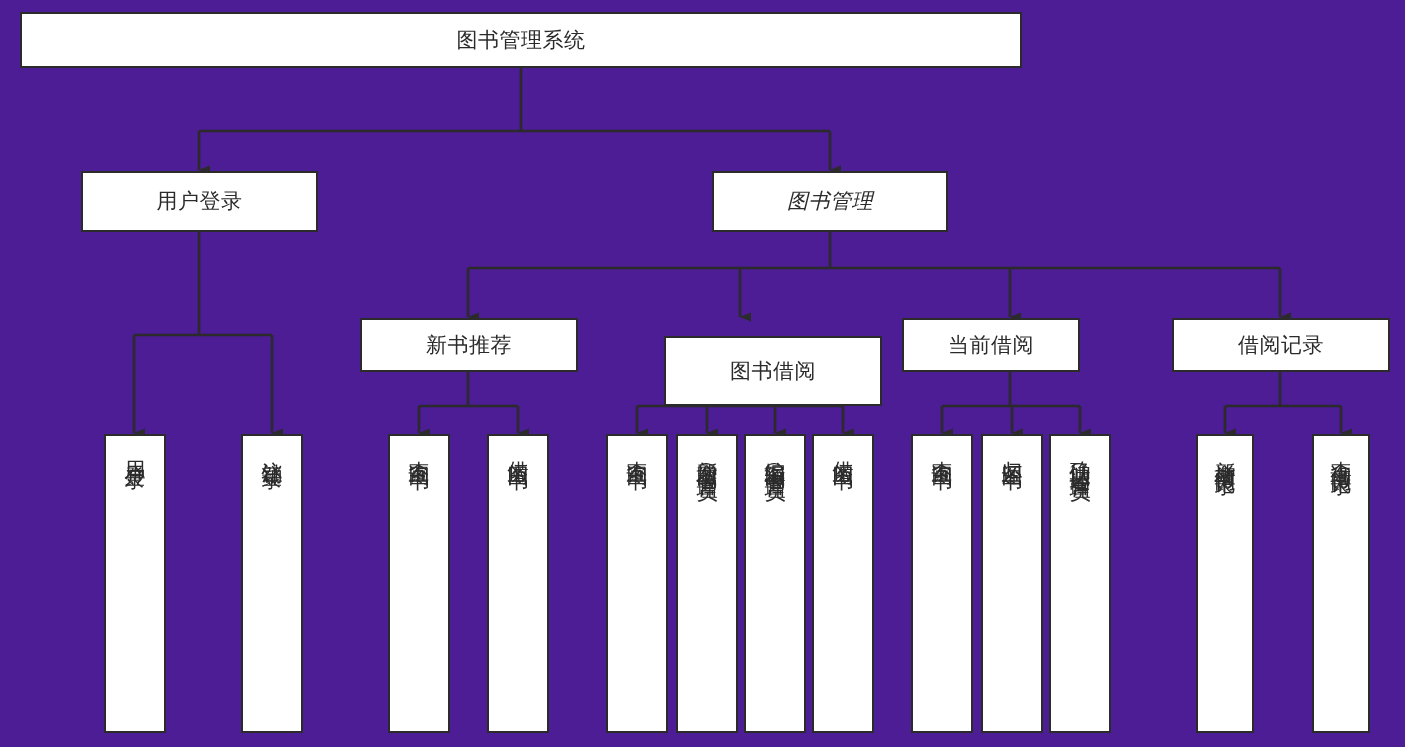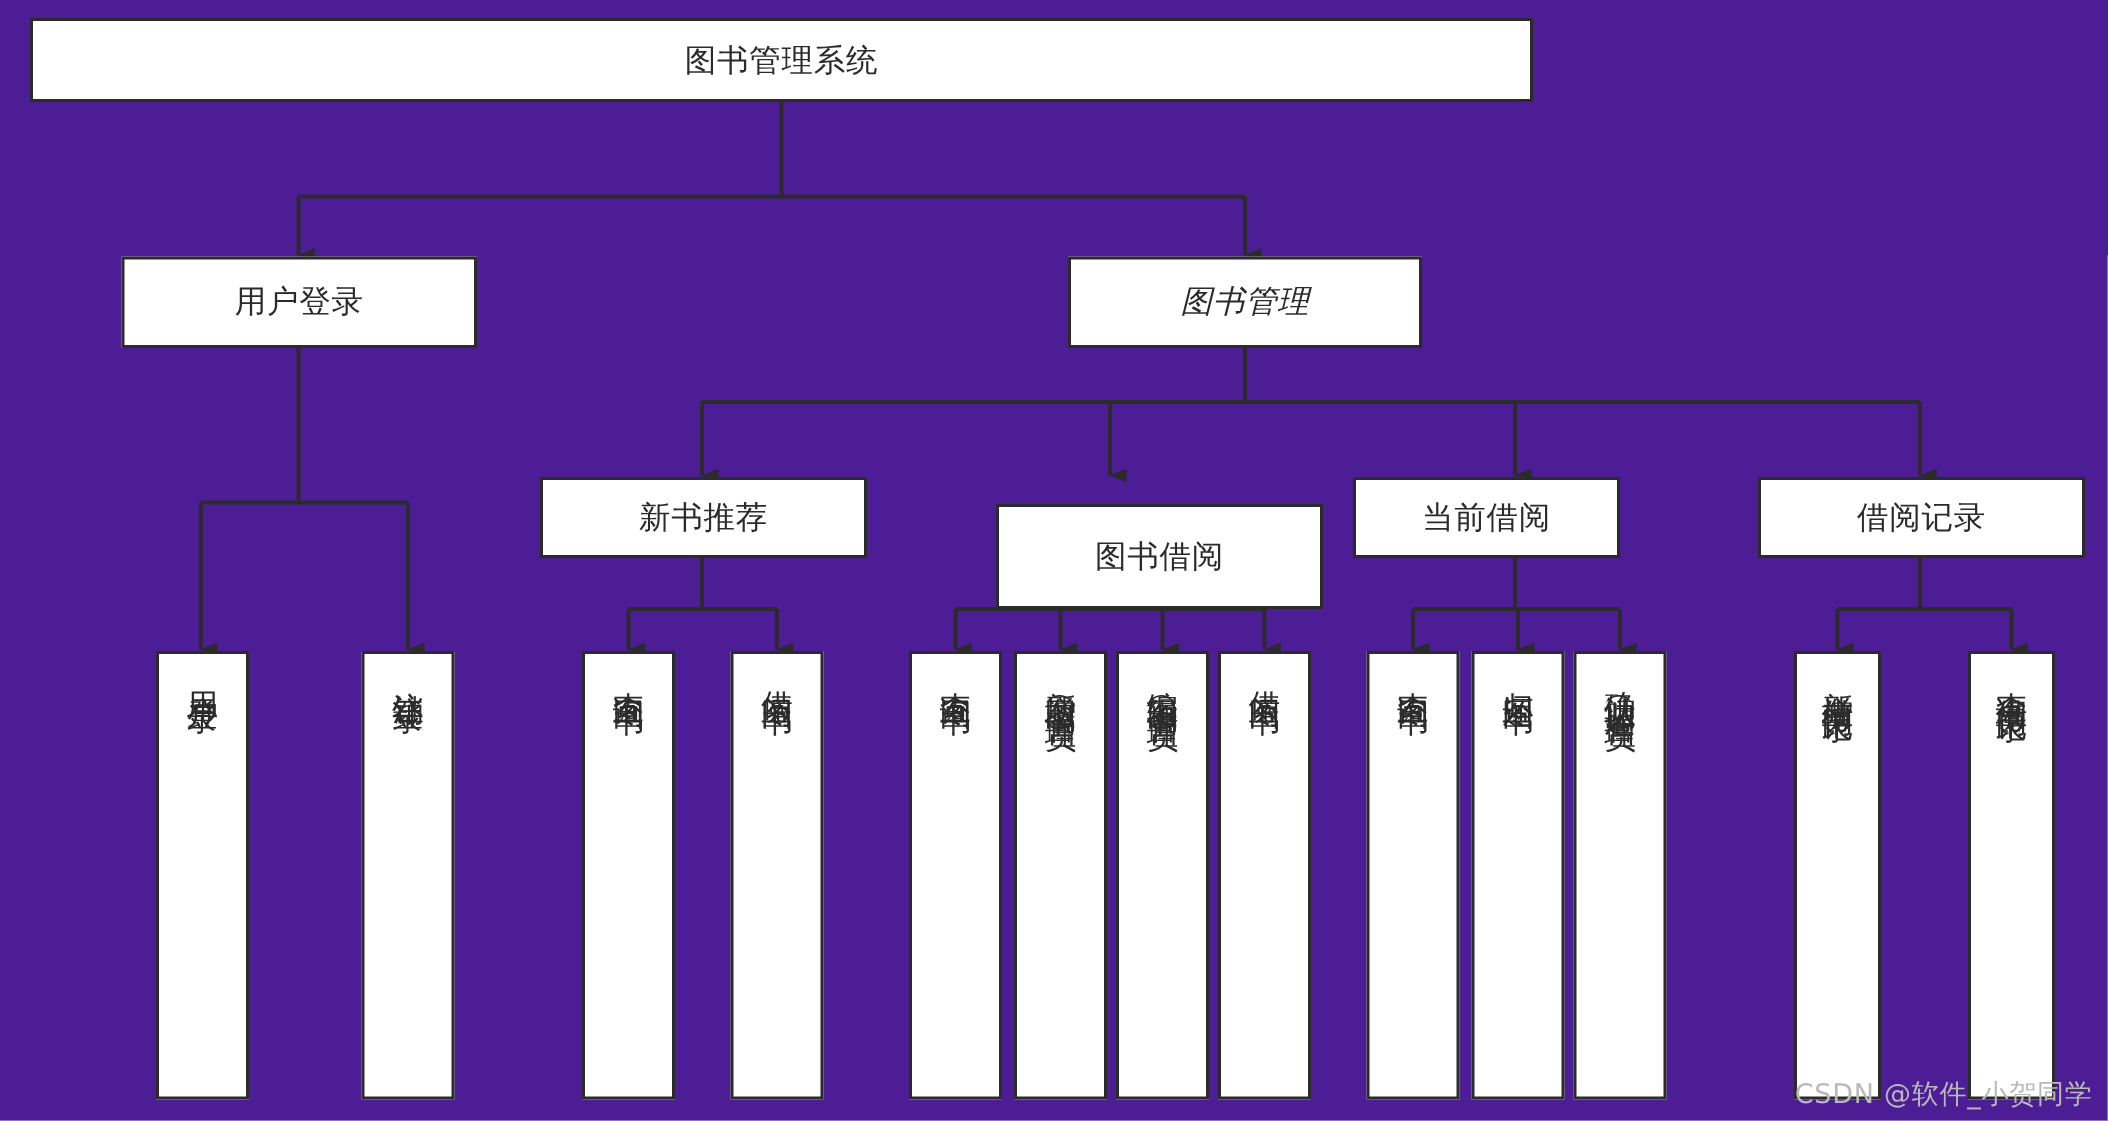--- a/index.html
+++ b/index.html
@@ -188,15 +188,14 @@
     <span class="node-label">确认归还（管理员）</span>
   </div>
 
   <div class="node vertical" style="left:1196px; top:434px; width:58px; height:299px;">
     <span class="node-label">新增借阅记录</span>
   </div>
   <div class="node vertical" style="left:1312px; top:434px; width:58px; height:299px;">
     <span class="node-label">查询借阅记录</span>
   </div>
 
-  <div class="watermark">CSDN @软件_小贺同学</div>
 
 </div>
 
 </body></html>

